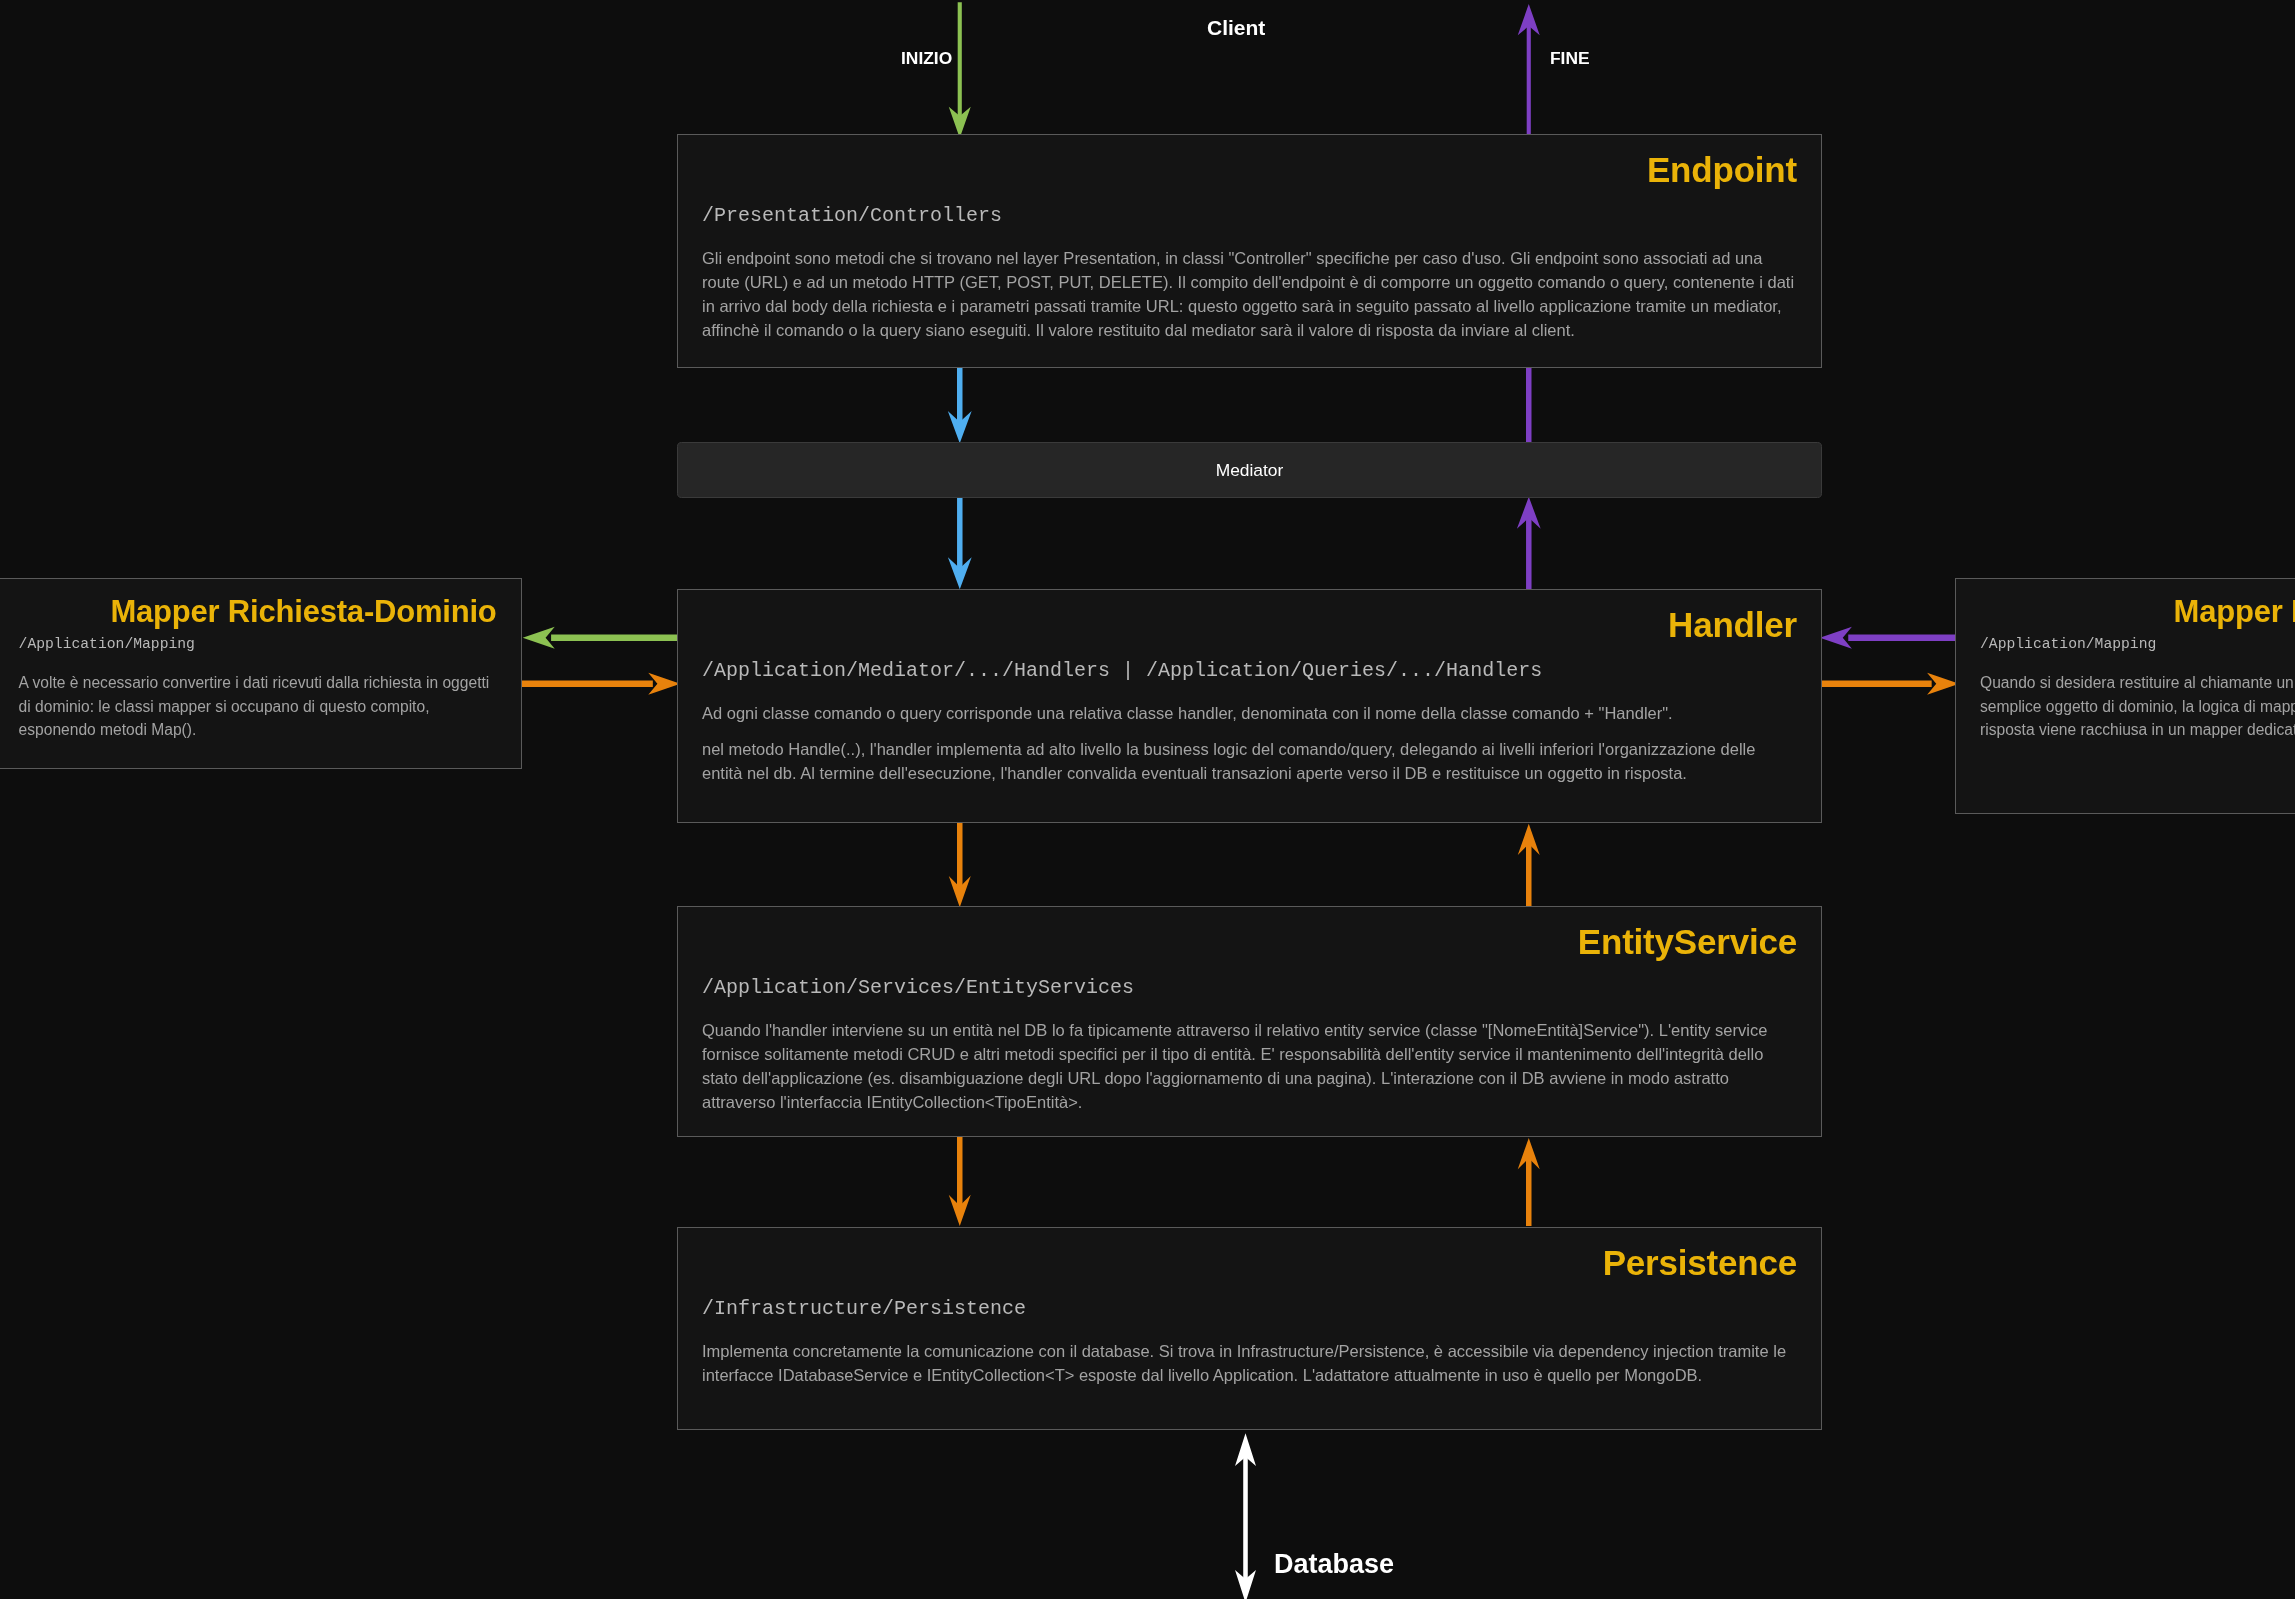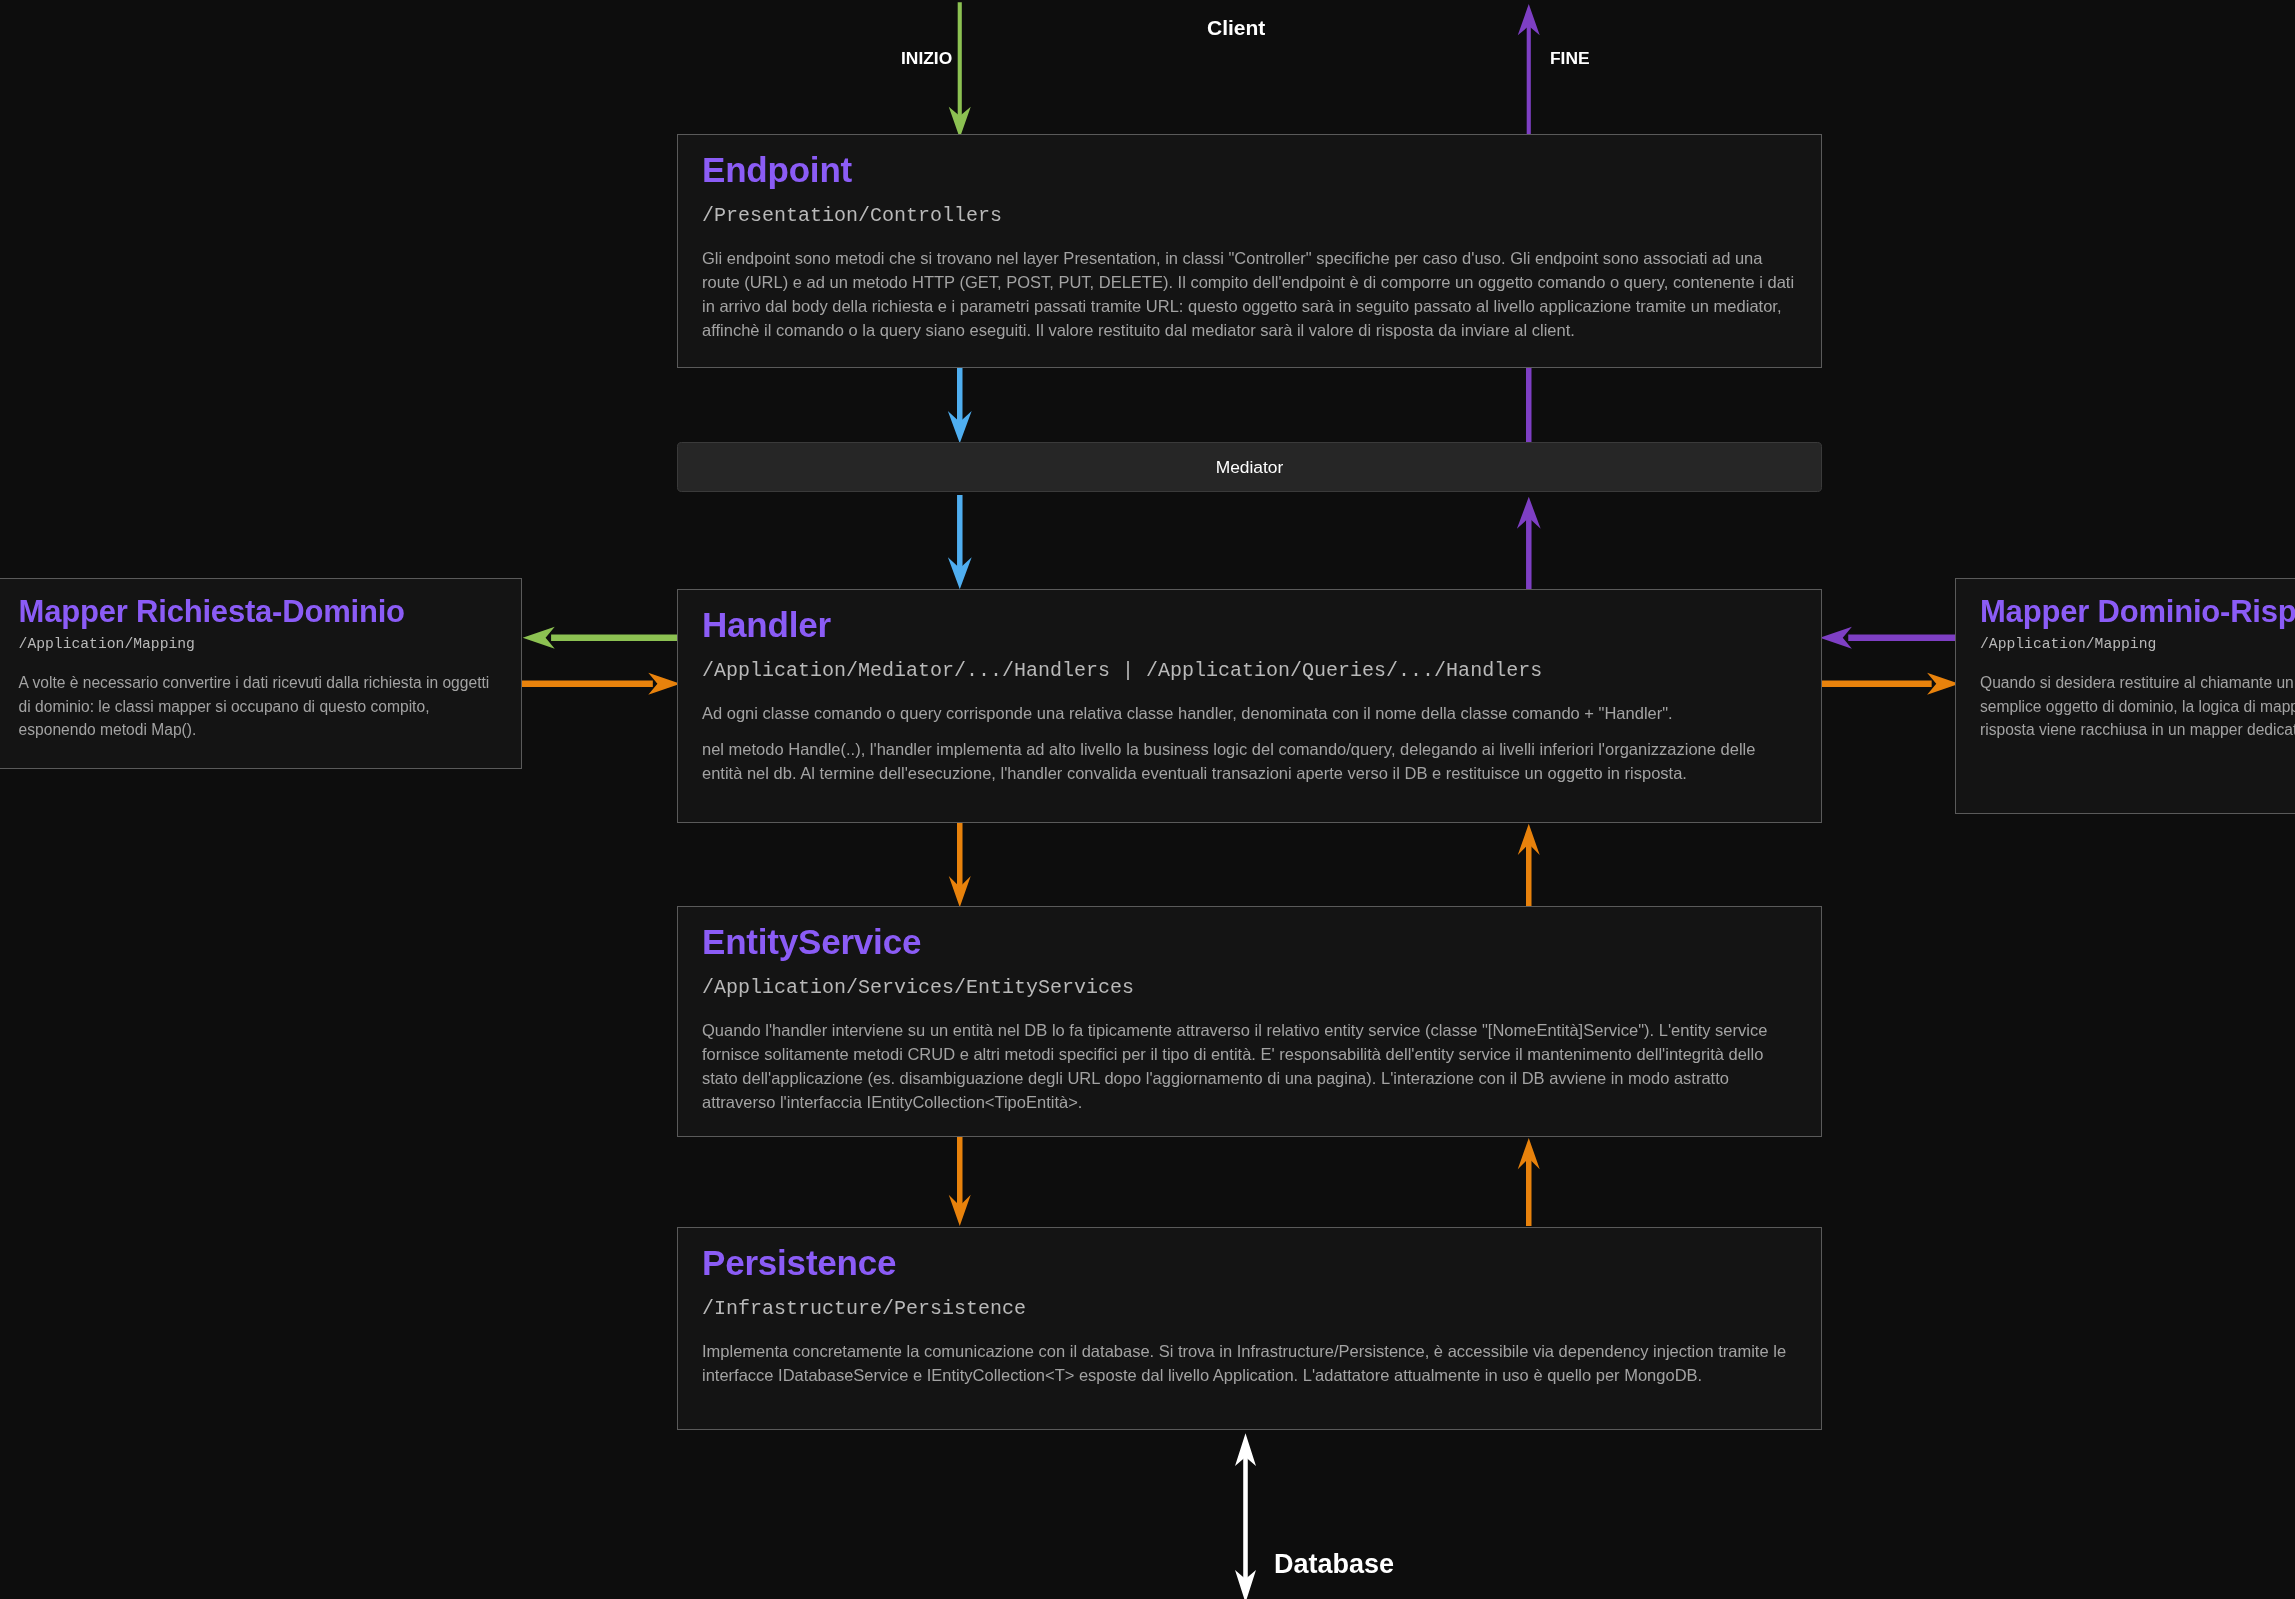--- a/index.html
+++ b/index.html
@@ -19,42 +19,43 @@
     border:1.4px solid #5a5a5a;
     box-sizing:border-box;
     padding:16.5px 24px 18.4px 24px;
   }
   .node h1{
     margin:0 0 13.8px 0;
     font-size:35px;
     font-weight:bold;
     line-height:1.05;
     letter-spacing:-0.2px;
-    color:#8b5cf6;
+    color:#eab308;
+    text-align:right;
   }
   .node .path{
     font-family:"Liberation Mono","DejaVu Sans Mono",monospace;
     font-size:20px;
     color:#b9b9b9;
     margin:0 0 18.4px 0;
     line-height:1.35;
     white-space:pre-line;
   }
   .node p.body{
     margin:0 0 12px 0;
     font-size:16.5px;
     line-height:1.45;
     color:#a3a3a3;
   }
   .node p.body:last-child{margin-bottom:0;}
 
   
   #node-endpoint{left:677px;top:134px;width:1145px;height:234px;}
   #node-mediator{
-    left:677px;top:442px;width:1145px;height:50px;
+    left:677px;top:442px;width:1145px;height:56px;
     background:#262626;border:0.9px solid #3a3a3a;border-radius:4.6px;
     padding:0;display:flex;align-items:center;justify-content:center;
   }
   #node-mediator .med-label{font-size:17.4px;color:#ffffff;font-weight:normal;}
   #node-handler{left:677px;top:589px;width:1145px;height:234px;}
   #node-entityservice{left:677px;top:906px;width:1145px;height:231px;}
   #node-persistence{left:677px;top:1227px;width:1145px;height:203px;}
   #node-mapper-left{left:-6.4px;top:578px;width:528px;height:191px;}
   #node-mapper-right{left:1955px;top:578px;width:623px;height:236px;}
 

